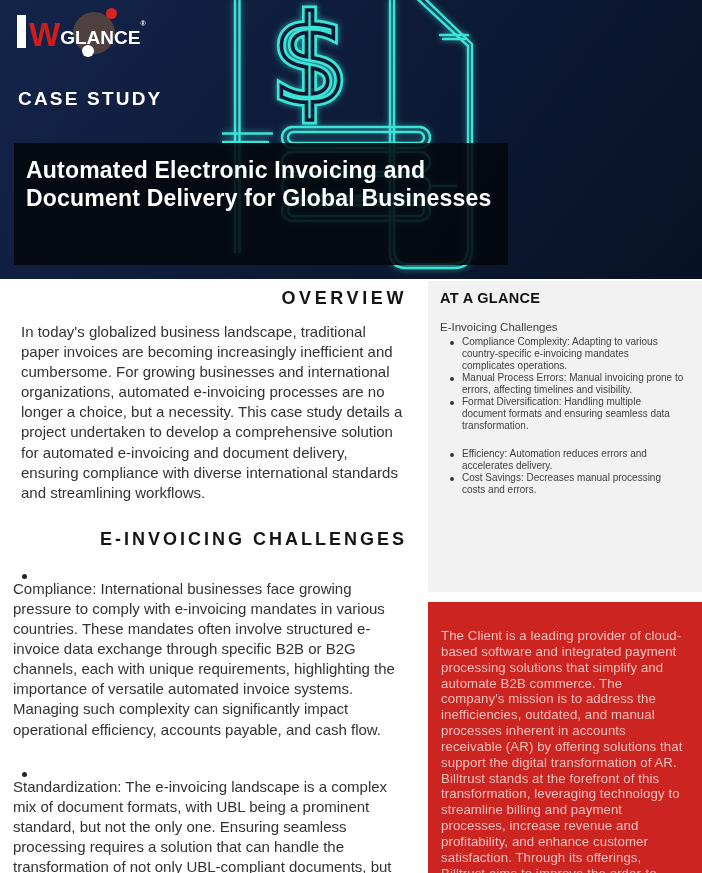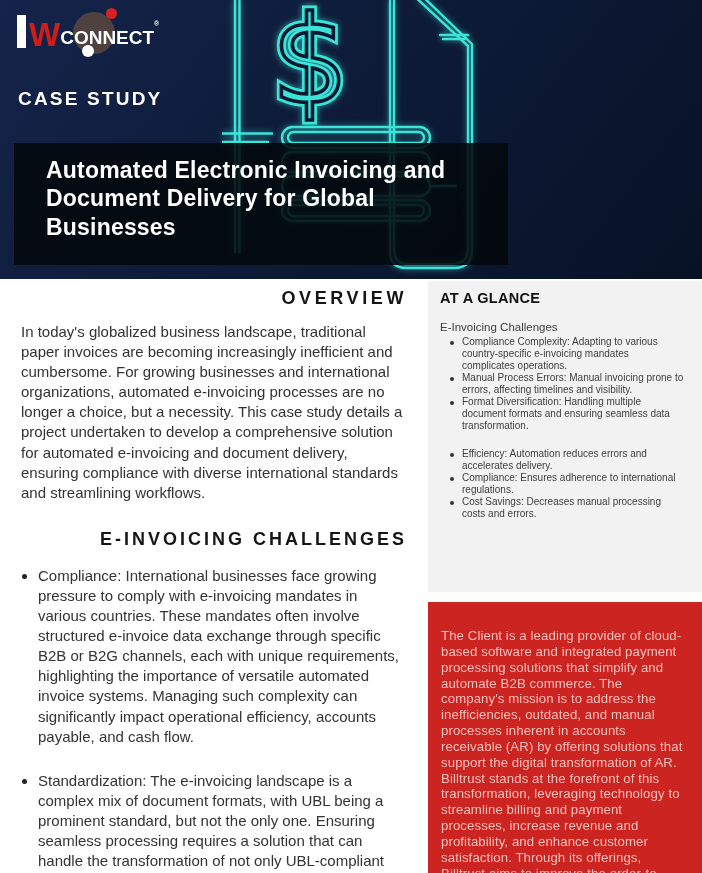--- a/index.html
+++ b/index.html
@@ -28,34 +28,34 @@
   .logo-connect { color:#ffffff; font-size:19px; font-weight:bold; letter-spacing:0px; line-height:1; margin-left:1px; margin-bottom:1px; }
   .logo-reg { color:#ffffff; font-size:7px; vertical-align:top; position:relative; top:-8px; }
 
   .kicker {
     position:absolute; left:18px; top:88px;
     color:#ffffff; font-size:19px; font-weight:bold; letter-spacing:2.2px;
   }
   .title-box {
     position:absolute; left:14px; top:143px; width:494px; height:122px;
     background:rgba(3,8,13,0.88);
-    padding:13px 32px; box-sizing:border-box;
+    padding:13px 12px; box-sizing:border-box;
   }
   .title { color:#ffffff; font-size:23px; font-weight:bold; line-height:1.23; letter-spacing:0.2px; margin:0; }
 
   
   .left-col { position:absolute; left:13px; top:288px; width:394px; }
   .h-left {
     font-size:18px; font-weight:bold; color:#151515; letter-spacing:3.6px;
     margin:0 0 13px 0;
     text-align:right;
   }
   .h-left2 { margin:0 0 15px 0; letter-spacing:3px; }
   .body-p { font-size:15px; line-height:1.34; color:#333333; margin:0 0 26px 8px; width:384px; }
-  .lbullet { display:flex; margin:16px 0 24px 0; font-size:15px; line-height:1.34; color:#333333; }
+  .lbullet { display:flex; margin:16px 0 24px 0; font-size:15px; line-height:1.34; color:#333333;flex-direction:column; }
   .ldot { flex:0 0 auto; width:5px; height:5px; border-radius:50%; background:#222222; margin:8px 11px 0 9px; }
 
   
   .glance {
     position:absolute; left:428px; top:281px; width:274px; height:311px;
     background:#f2f2f3; box-sizing:border-box; padding:9px 18px 0 12px;
   }
   .h-glance { font-size:14.5px; font-weight:bold; color:#111111; letter-spacing:0.3px; margin:0 0 15px 0; }
   .gsub { font-size:11.5px; color:#3e3e3e; margin:0 0 3px 0; }
   .gbullet { display:flex; font-size:10px; line-height:1.2; color:#3e3e3e; }
@@ -109,21 +109,21 @@
           <text x="88" y="102" fill="none" stroke="#0b1830" stroke-width="3.6">$</text>
         </g>
       </svg>
     </div>
 
     <div class="logo">
       <div class="logo-circle"></div>
       <div class="logo-text">
         <span class="logo-i"></span>
         <span class="logo-w">W</span>
-        <span class="logo-connect"><span>CONNECT</span><span class="logo-reg">®</span></span>
+        <span class="logo-connect"><span>GLANCE</span><span class="logo-reg">®</span></span>
       </div>
       <div class="logo-dot-red"></div>
       <div class="logo-dot-white"></div>
     </div>
 
     <div class="kicker">CASE STUDY</div>
 
     <div class="title-box">
       <h1 class="title">Automated Electronic Invoicing and Document Delivery for Global Businesses</h1>
     </div>
@@ -163,24 +163,20 @@
     </div>
 
     <div class="gspace"></div>
 
     <div class="gbullet">
       <span class="gdot"></span>
       <span>Efficiency: Automation reduces errors and accelerates delivery.</span>
     </div>
     <div class="gbullet">
       <span class="gdot"></span>
-      <span>Compliance: Ensures adherence to international regulations.</span>
-    </div>
-    <div class="gbullet">
-      <span class="gdot"></span>
       <span>Cost Savings: Decreases manual processing costs and errors.</span>
     </div>
   </div>
 
   <div class="client">
     <p>The Client is a leading provider of cloud-based software and integrated payment processing solutions that simplify and automate B2B commerce. The company's mission is to address the inefficiencies, outdated, and manual processes inherent in accounts receivable (AR) by offering solutions that support the digital transformation of AR. Billtrust stands at the forefront of this transformation, leveraging technology to streamline billing and payment processes, increase revenue and profitability, and enhance customer satisfaction. Through its offerings, Billtrust aims to improve the order-to-cash cycle, making it more efficient and effective for</p>
   </div>
 
 </div>
 

